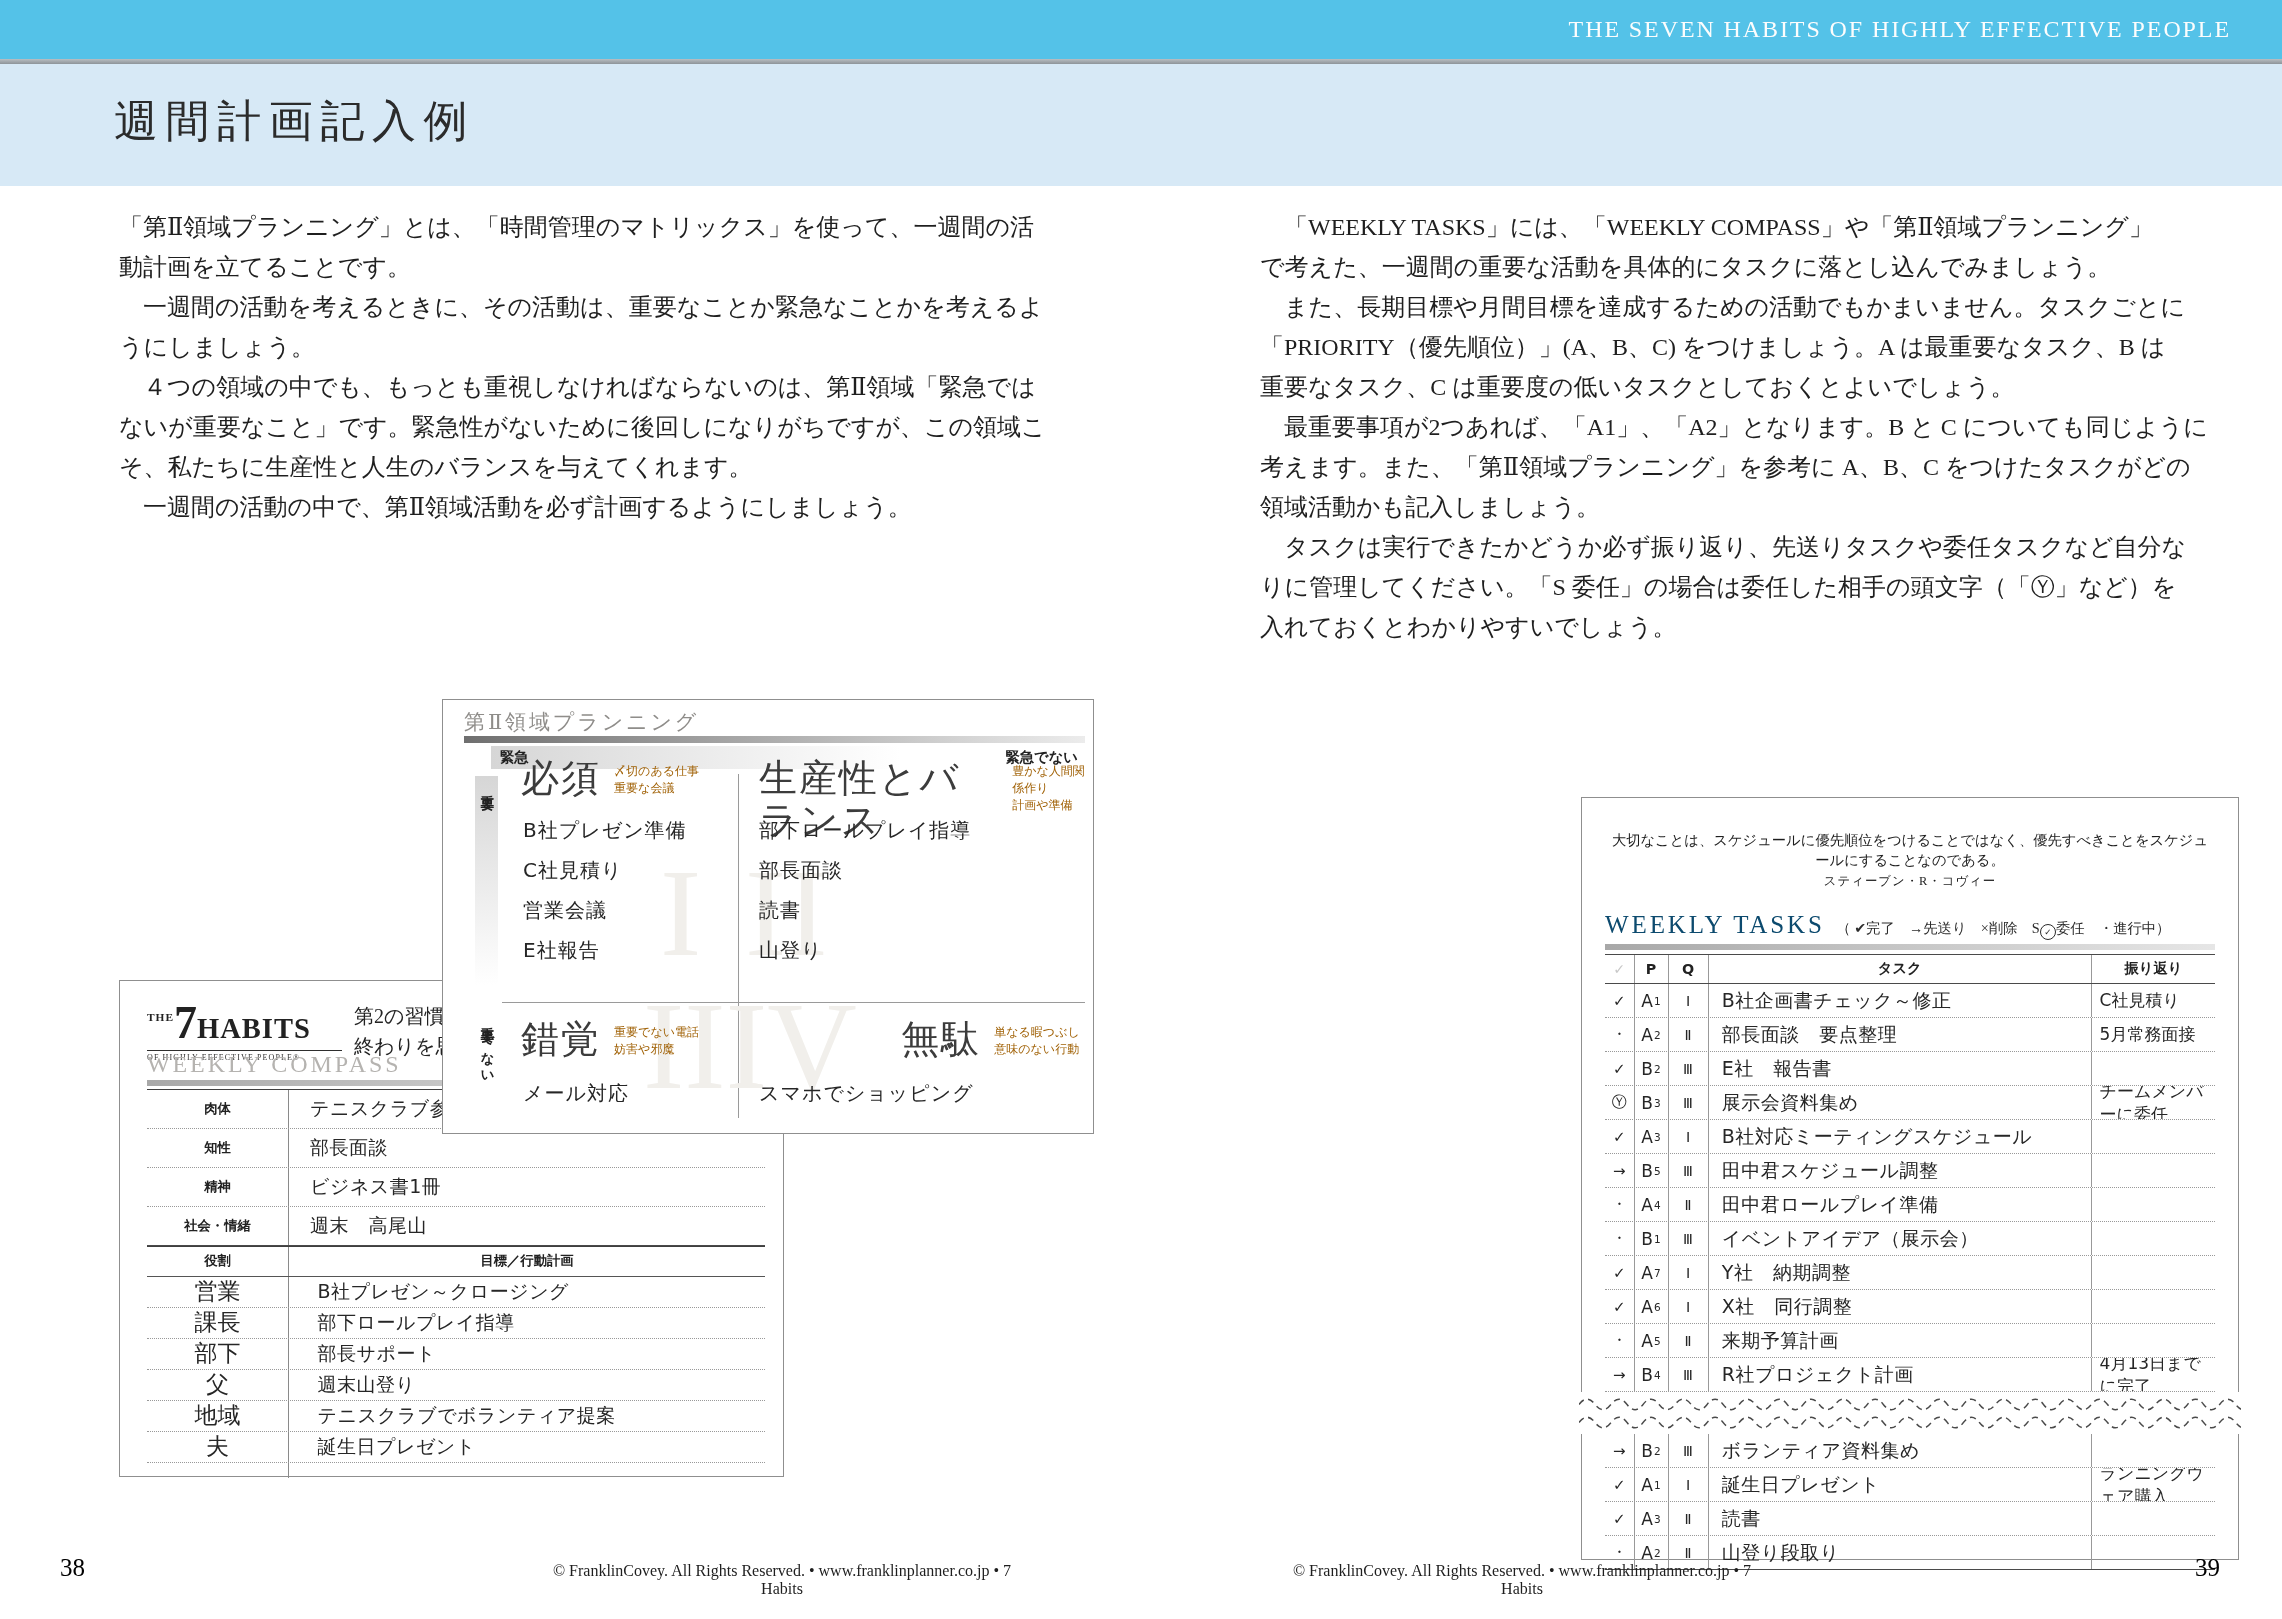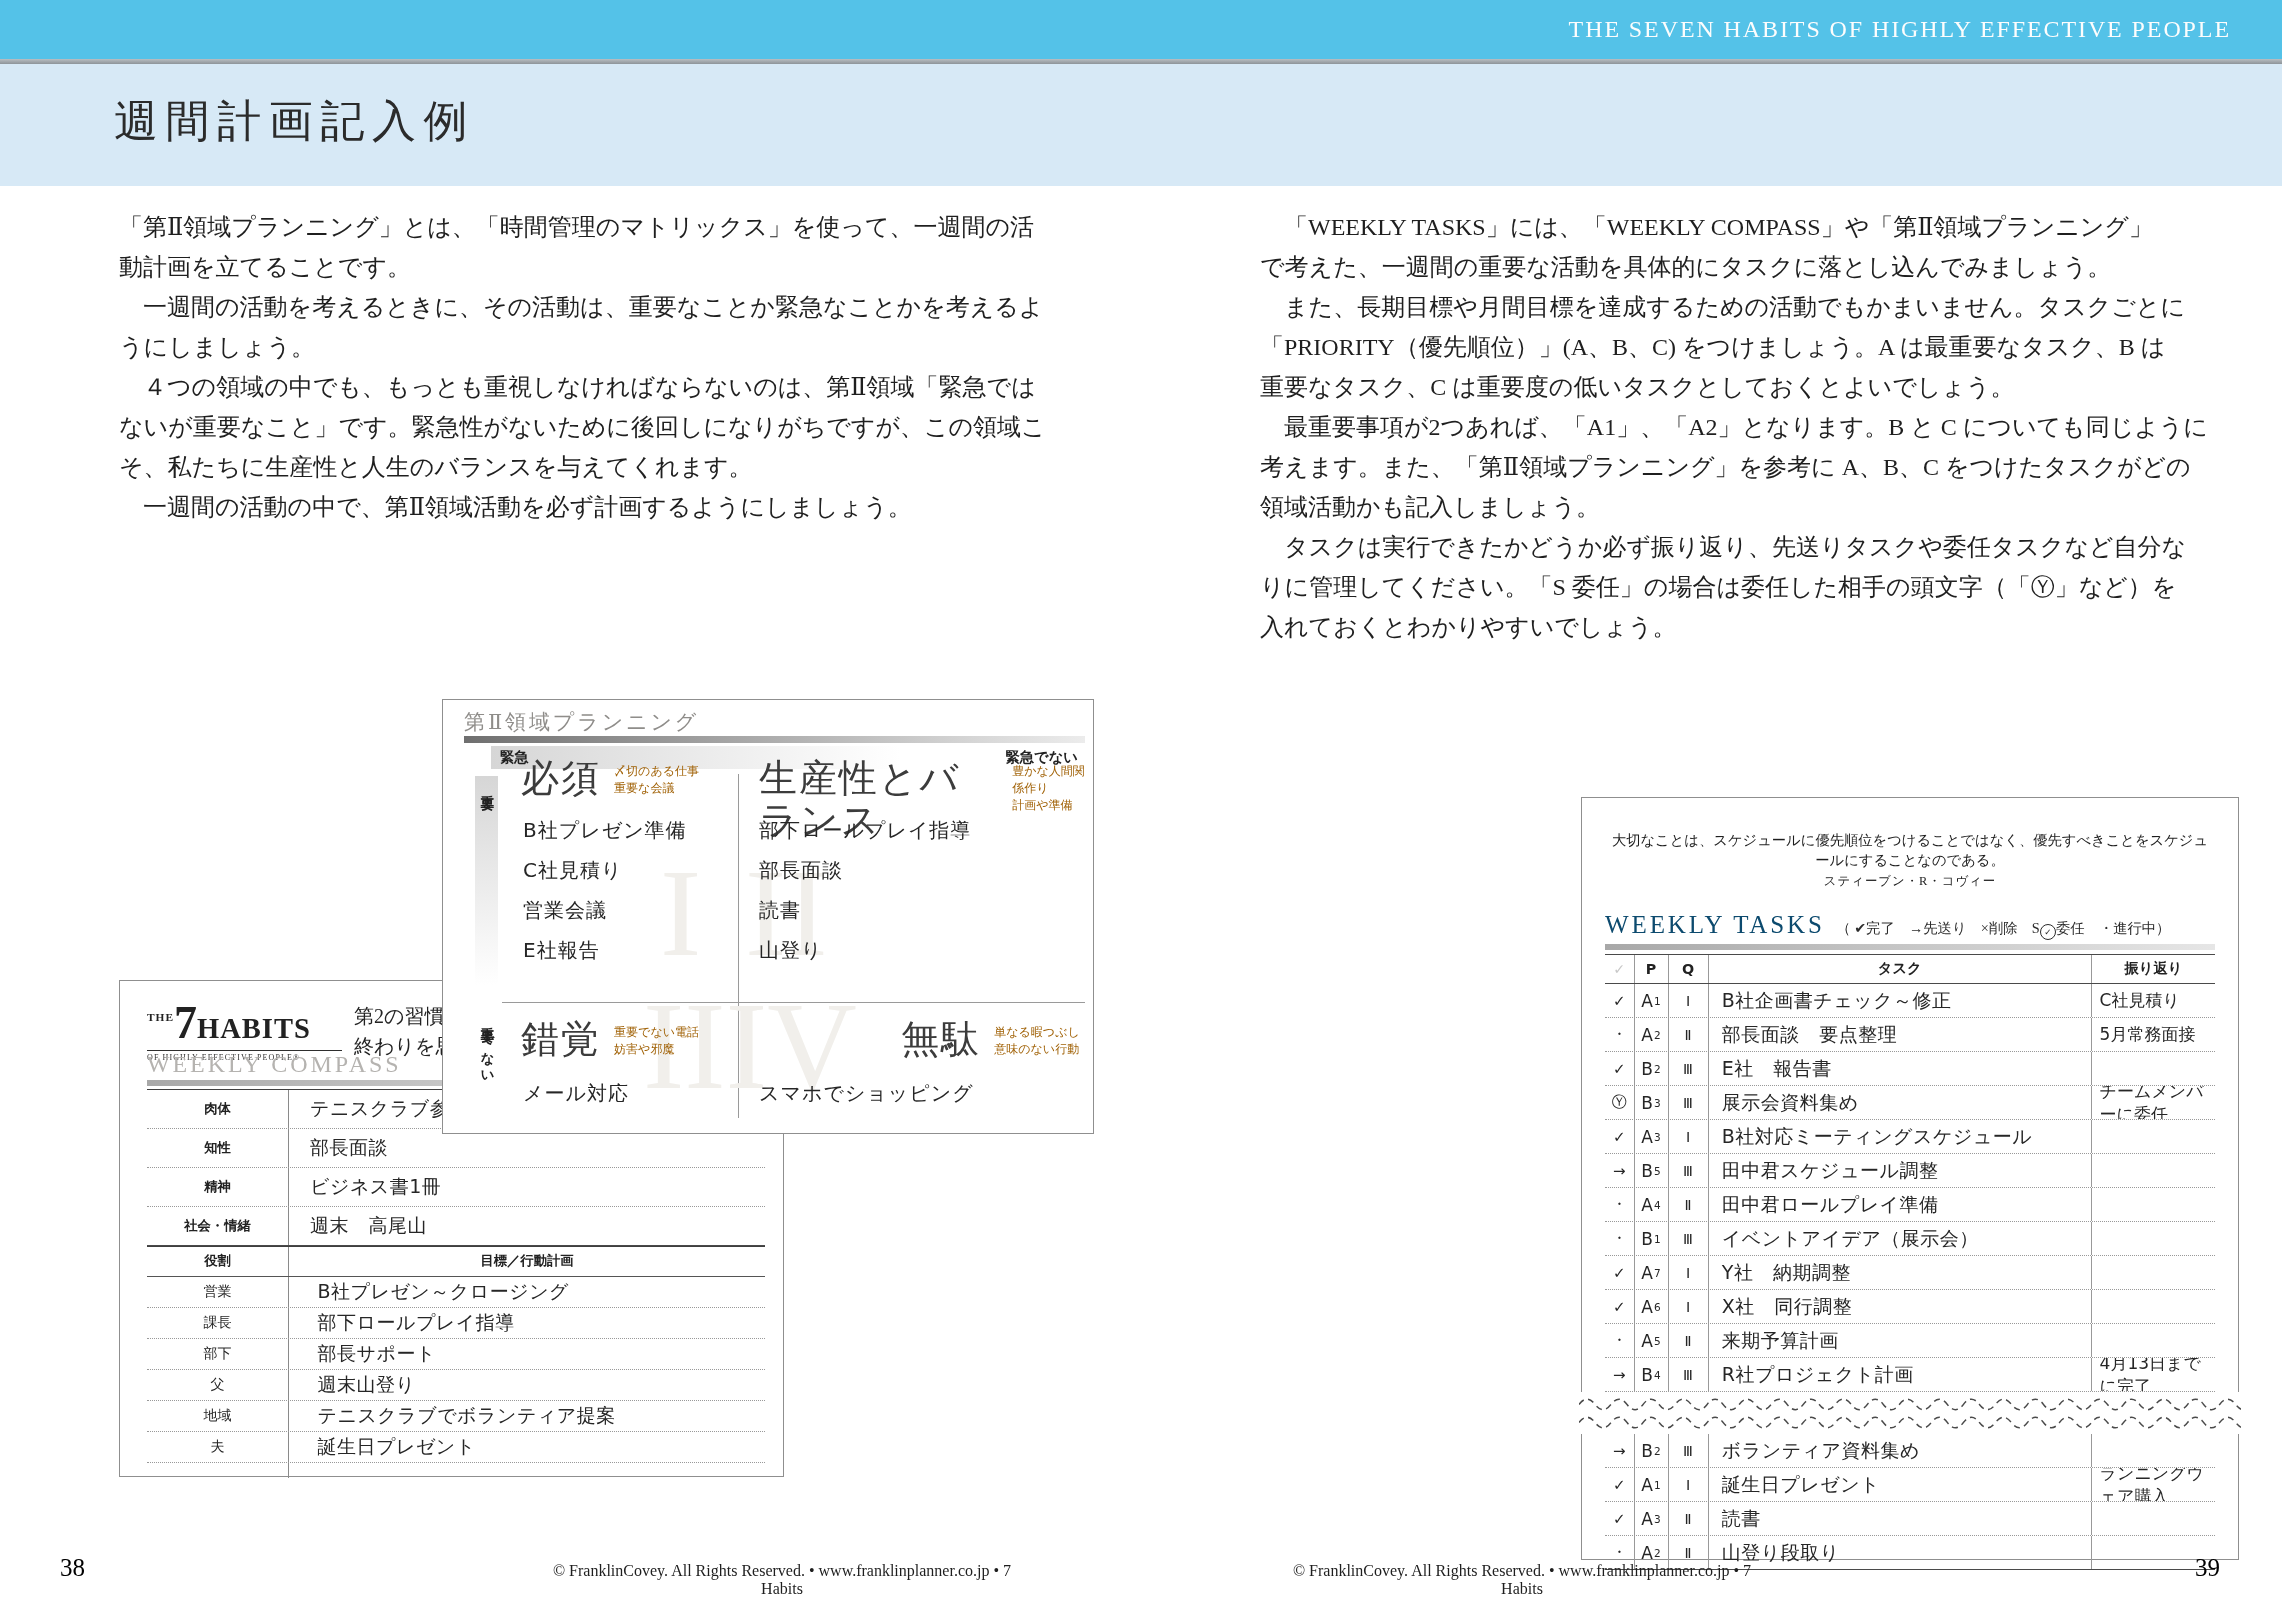--- a/index.html
+++ b/index.html
@@ -74,21 +74,21 @@
   .cp-label{width:141px;align-self:stretch;display:flex;align-items:center;justify-content:center;
             border-right:1px solid #8a8a8a;font-family:"DejaVu Sans",sans-serif;font-size:13.3px;font-weight:bold;}
   .cp-val{padding-left:21px;font-family:"DejaVu Sans",sans-serif;font-size:19px;letter-spacing:0.5px;color:#262626;}
   .cp-t2{left:27px;top:265px;width:618px;border-top:1.9px solid #3f3f3f;}
   .cp-hrow{display:flex;align-items:center;height:28.5px;border-bottom:1px solid #555;}
   .cp-hrole{width:141px;align-self:stretch;display:flex;align-items:center;justify-content:center;
             border-right:1px solid #8a8a8a;font-family:"DejaVu Sans",sans-serif;font-size:13.3px;font-weight:bold;}
   .cp-hplan{flex:1;text-align:center;font-family:"DejaVu Sans",sans-serif;font-size:13.3px;font-weight:bold;}
   .cp-rrow{display:flex;align-items:center;height:30px;border-bottom:1px dotted #999;}
   .cp-role{width:141px;align-self:stretch;display:flex;align-items:center;justify-content:center;
-           border-right:1px solid #8a8a8a;font-family:"DejaVu Sans",sans-serif;font-size:14px;color:#262626;}
+           border-right:1px solid #8a8a8a;font-family:"DejaVu Sans",sans-serif;font-size:23px;color:#262626;}
   .cp-plan{padding-left:28.5px;font-family:"DejaVu Sans",sans-serif;font-size:19px;letter-spacing:0.5px;color:#262626;}
   .cp-tail{width:141px;height:15px;border-right:1px solid #8a8a8a;}
 
   
   #tasks{left:1581px;top:797px;width:656px;height:761px;}
   .tk-quote{margin:32px 27px 0;text-align:center;font-size:14.3px;line-height:20px;color:#1e1e1e;}
   .tk-attr{text-align:center;font-size:12.4px;margin-top:2.9px;letter-spacing:1px;color:#1e1e1e;}
   .tk-headrow{margin:21px 23px 0;display:flex;align-items:baseline;gap:11.4px;height:28.5px;}
   .tk-head{font-size:25px;letter-spacing:2.9px;color:#0c4a6e;white-space:nowrap;}
   .tk-legend{font-family:Liberation Serif, serif;font-size:14.3px;color:#2c2c2c;white-space:nowrap;}

